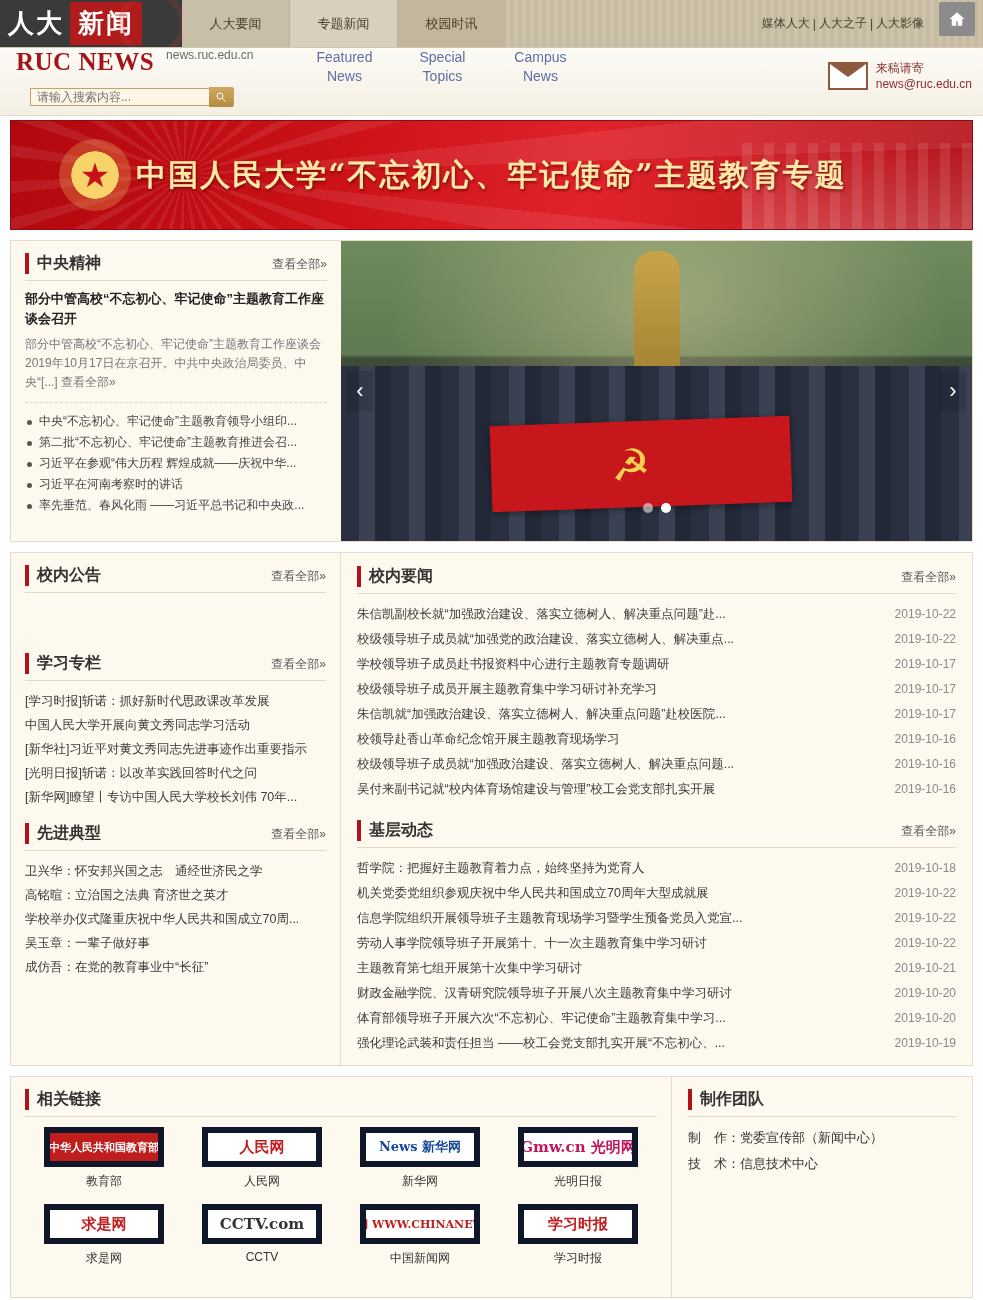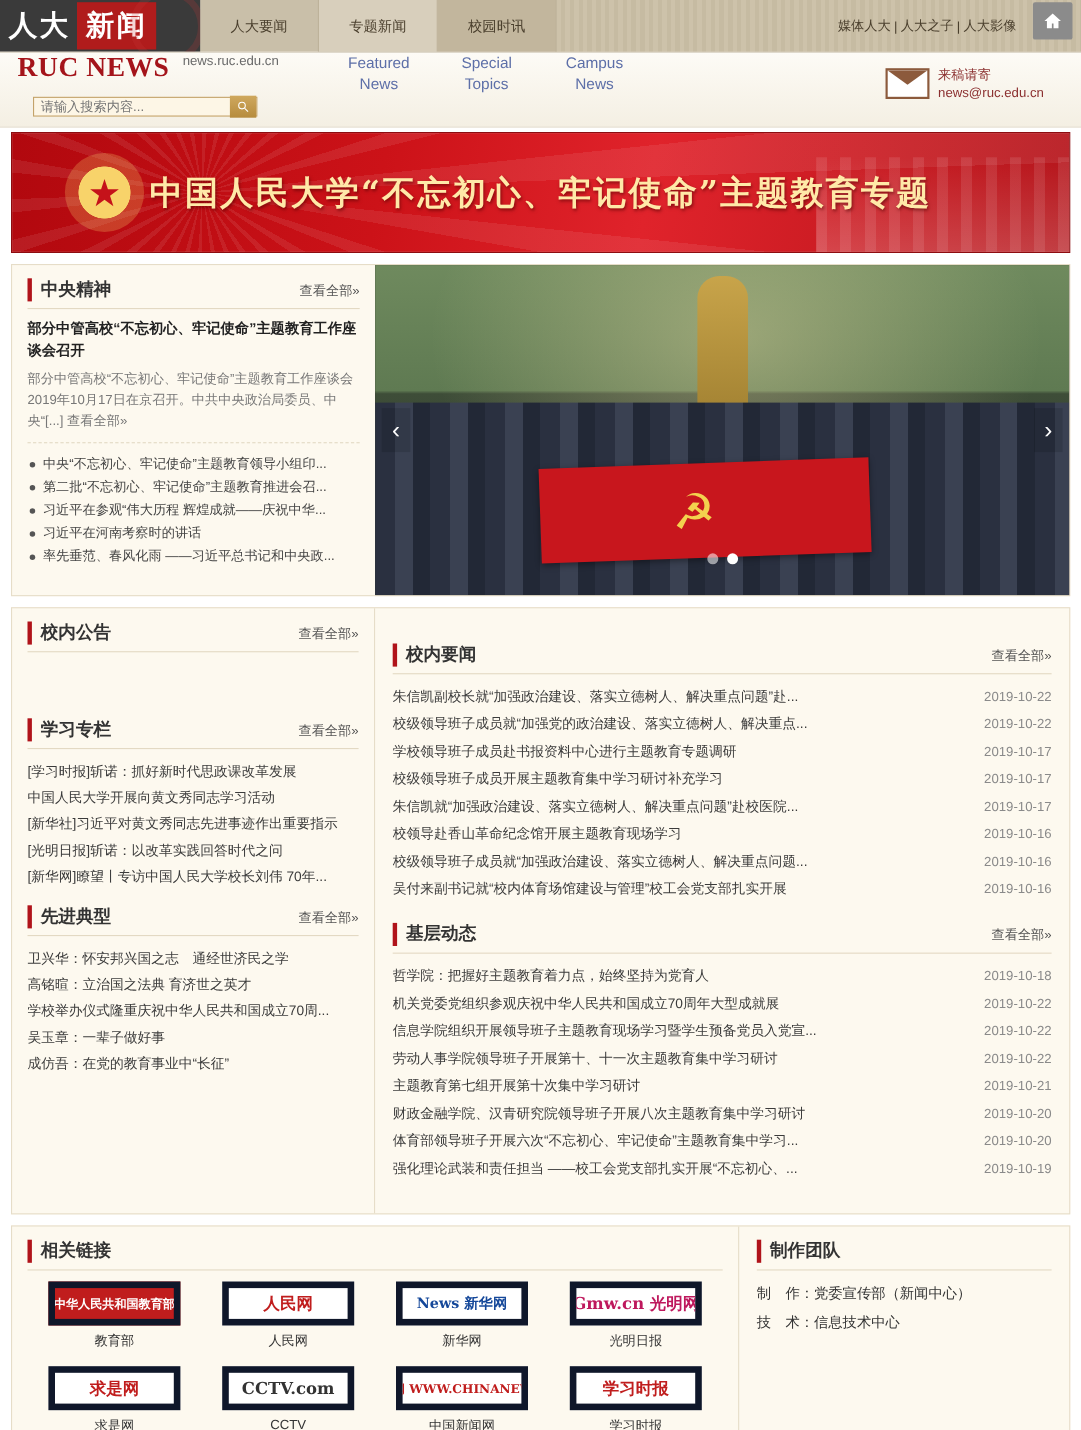--- a/index.html
+++ b/index.html
@@ -119,21 +119,21 @@
   .nav-en-item {
     width: 98px;
     text-align: center;
     color: #5d6fa8;
     font-size: 14px;
     line-height: 19px;
     cursor: pointer;
   }
   .mail-block {
     position: absolute;
-    right: 34px; top: 12px;
+    right: 11px; top: 12px;
     display: flex; align-items: center;
   }
   .mail-icon {
     width: 40px; height: 28px;
     background: #fff;
     border: 2px solid #8c5a3c;
     margin-right: 8px;
     position: relative;
   }
   .mail-icon:before {
@@ -282,21 +282,21 @@
   }
   .slide-arrow.left { left: 6px; }
   .slide-arrow.right { right: 6px; }
   .dots { position: absolute; left: 50%; transform: translateX(-50%); bottom: 28px; display: flex; gap: 8px; }
   .dots i { width: 10px; height: 10px; border-radius: 50%; background: rgba(255,255,255,.55); display: block; cursor: pointer; }
   .dots i.on { background: #fff; }
 
   
   .mid { display: flex; margin: 10px; gap: 0; border: 1px solid #e6ddc8; background: #fdf9ef; }
   .mid-left { width: 330px; border-right: 1px solid #e6ddc8; padding: 12px 14px; }
-  .mid-right { flex: 1; padding: 28px 16px; }
+  .mid-right { flex: 1; padding: 9px 16px; }
   .mid-left .sec-block { margin-bottom: 14px; }
   .plain-list { list-style: none; margin: 0; padding: 0; }
   .plain-list li {
     font-size: 12.5px; color: #3b3b3b; line-height: 24px; cursor: pointer;
     white-space: nowrap; overflow: hidden; text-overflow: ellipsis;
   }
   .news-list { list-style: none; margin: 0; padding: 0; }
   .news-list li {
     display: flex; justify-content: space-between; align-items: baseline;
     font-size: 12.5px; line-height: 25px; color: #3b3b3b; cursor: pointer;

